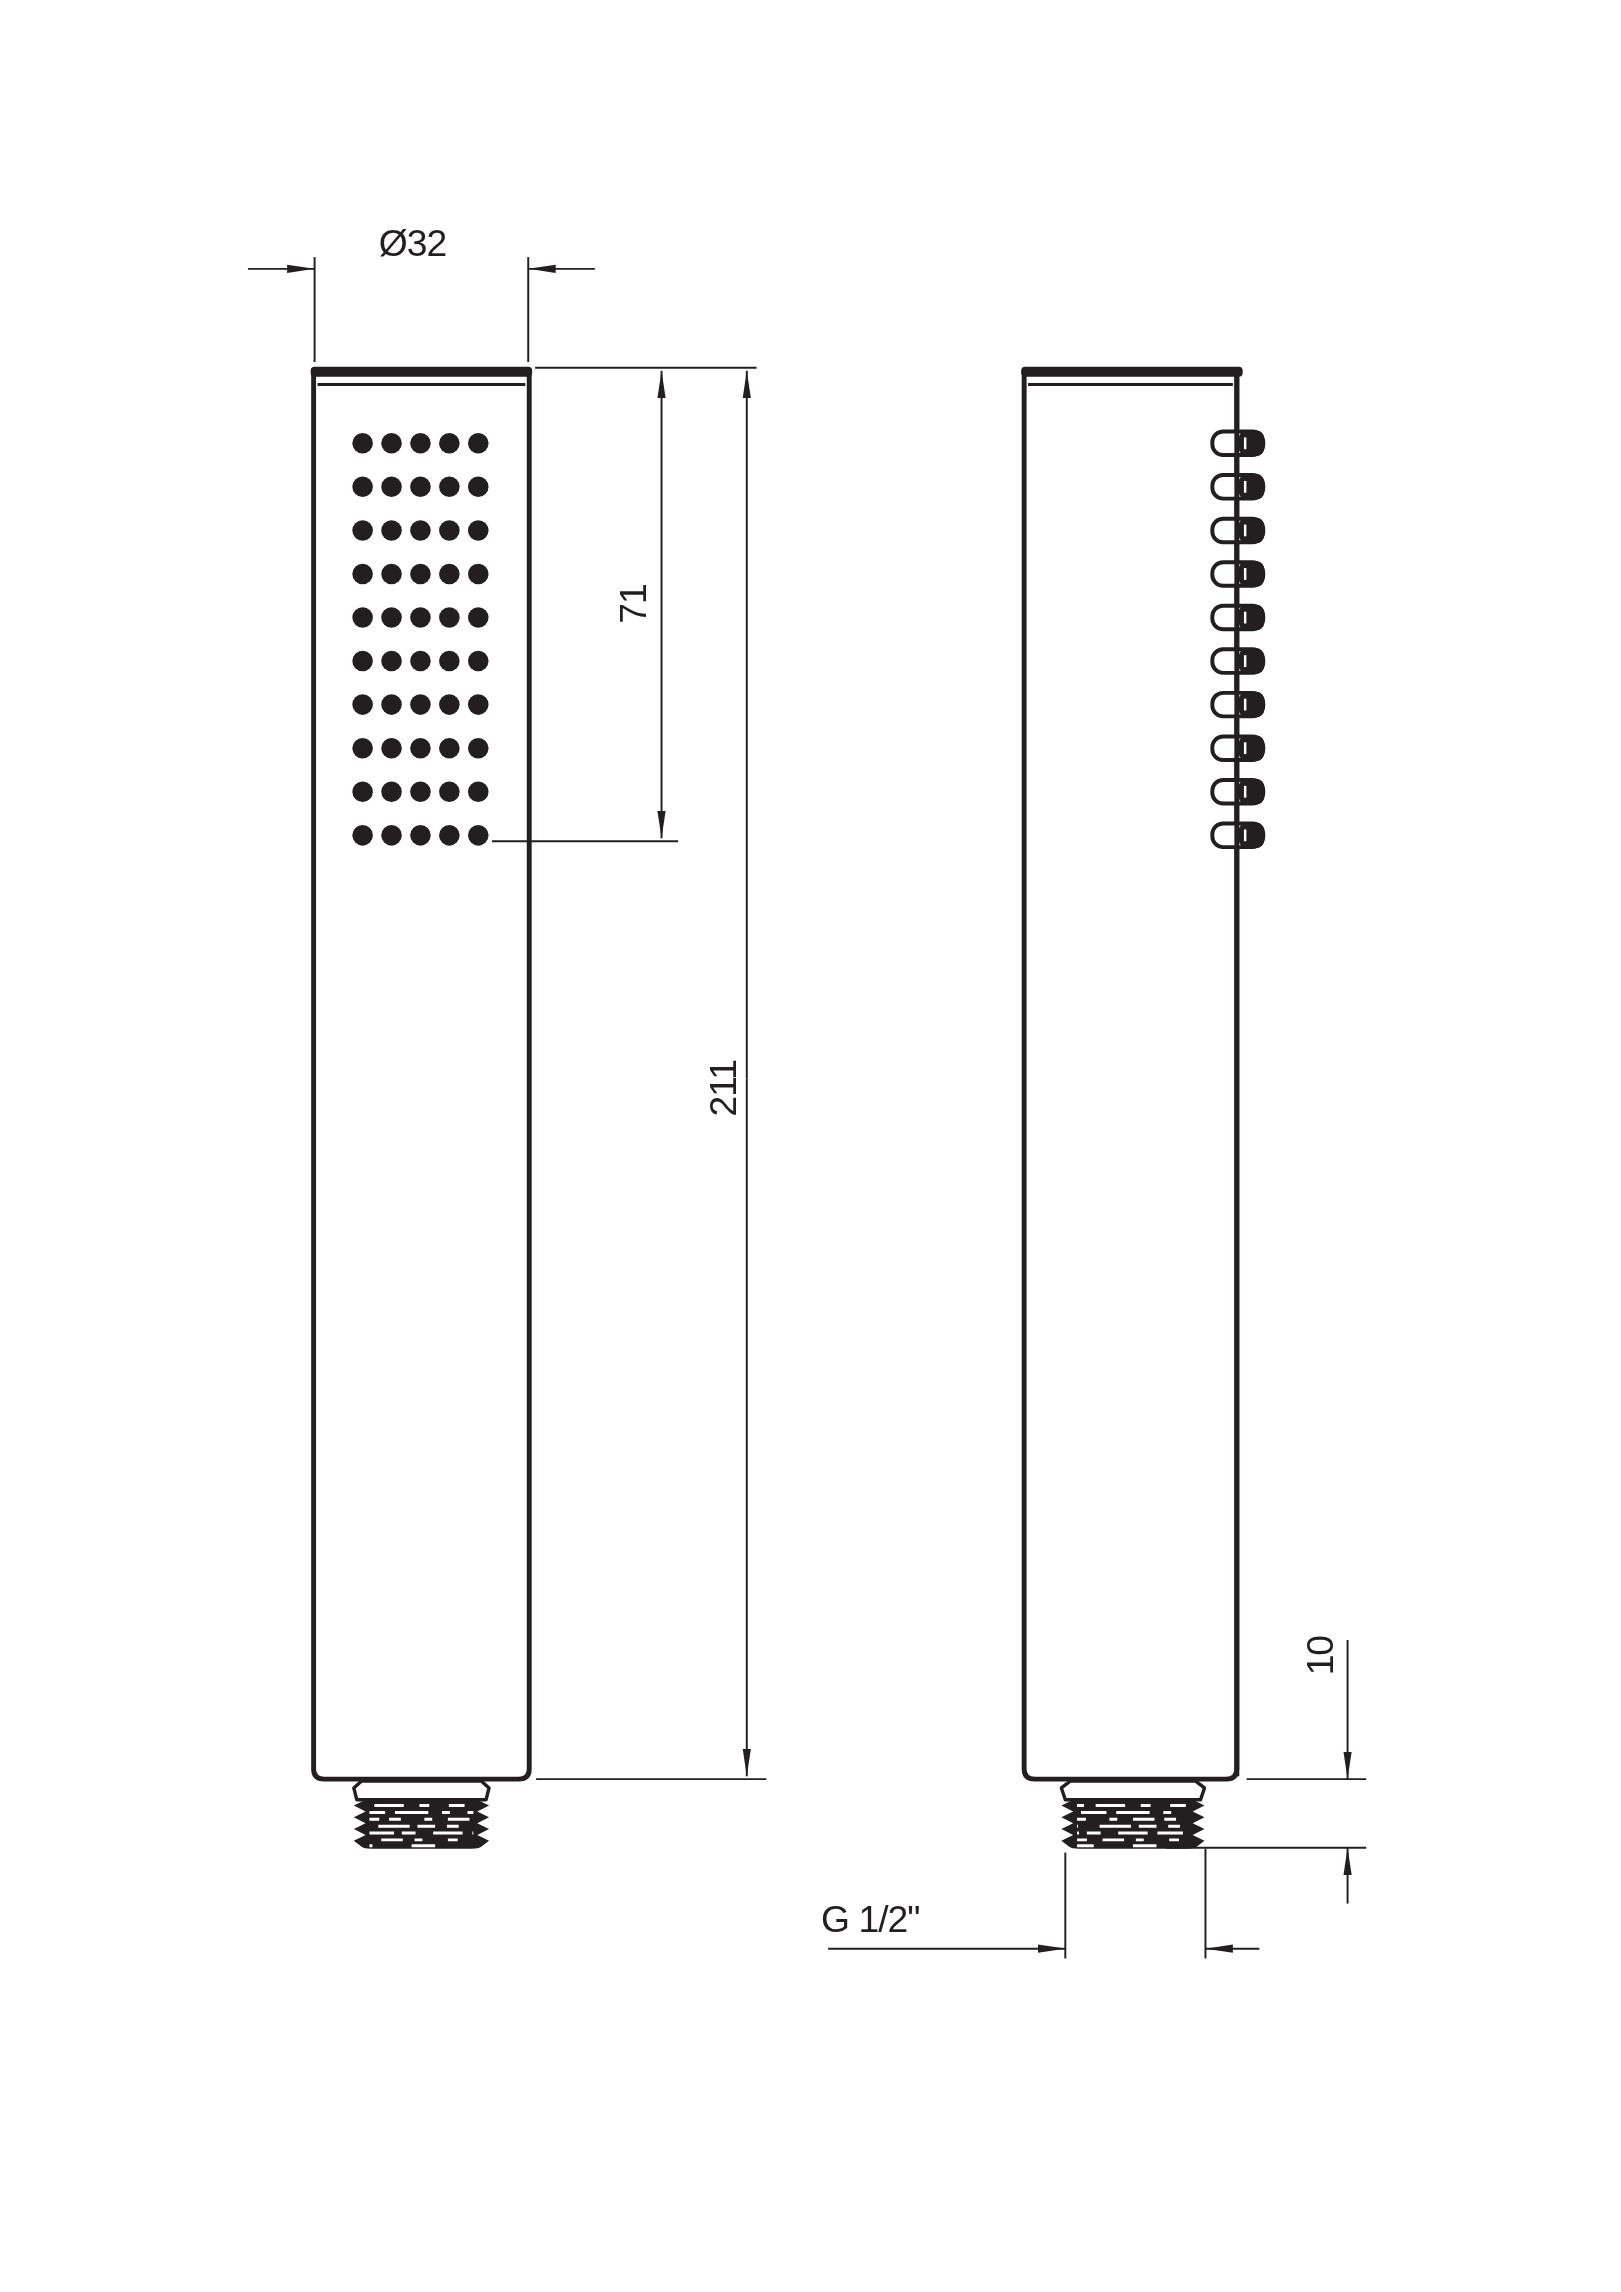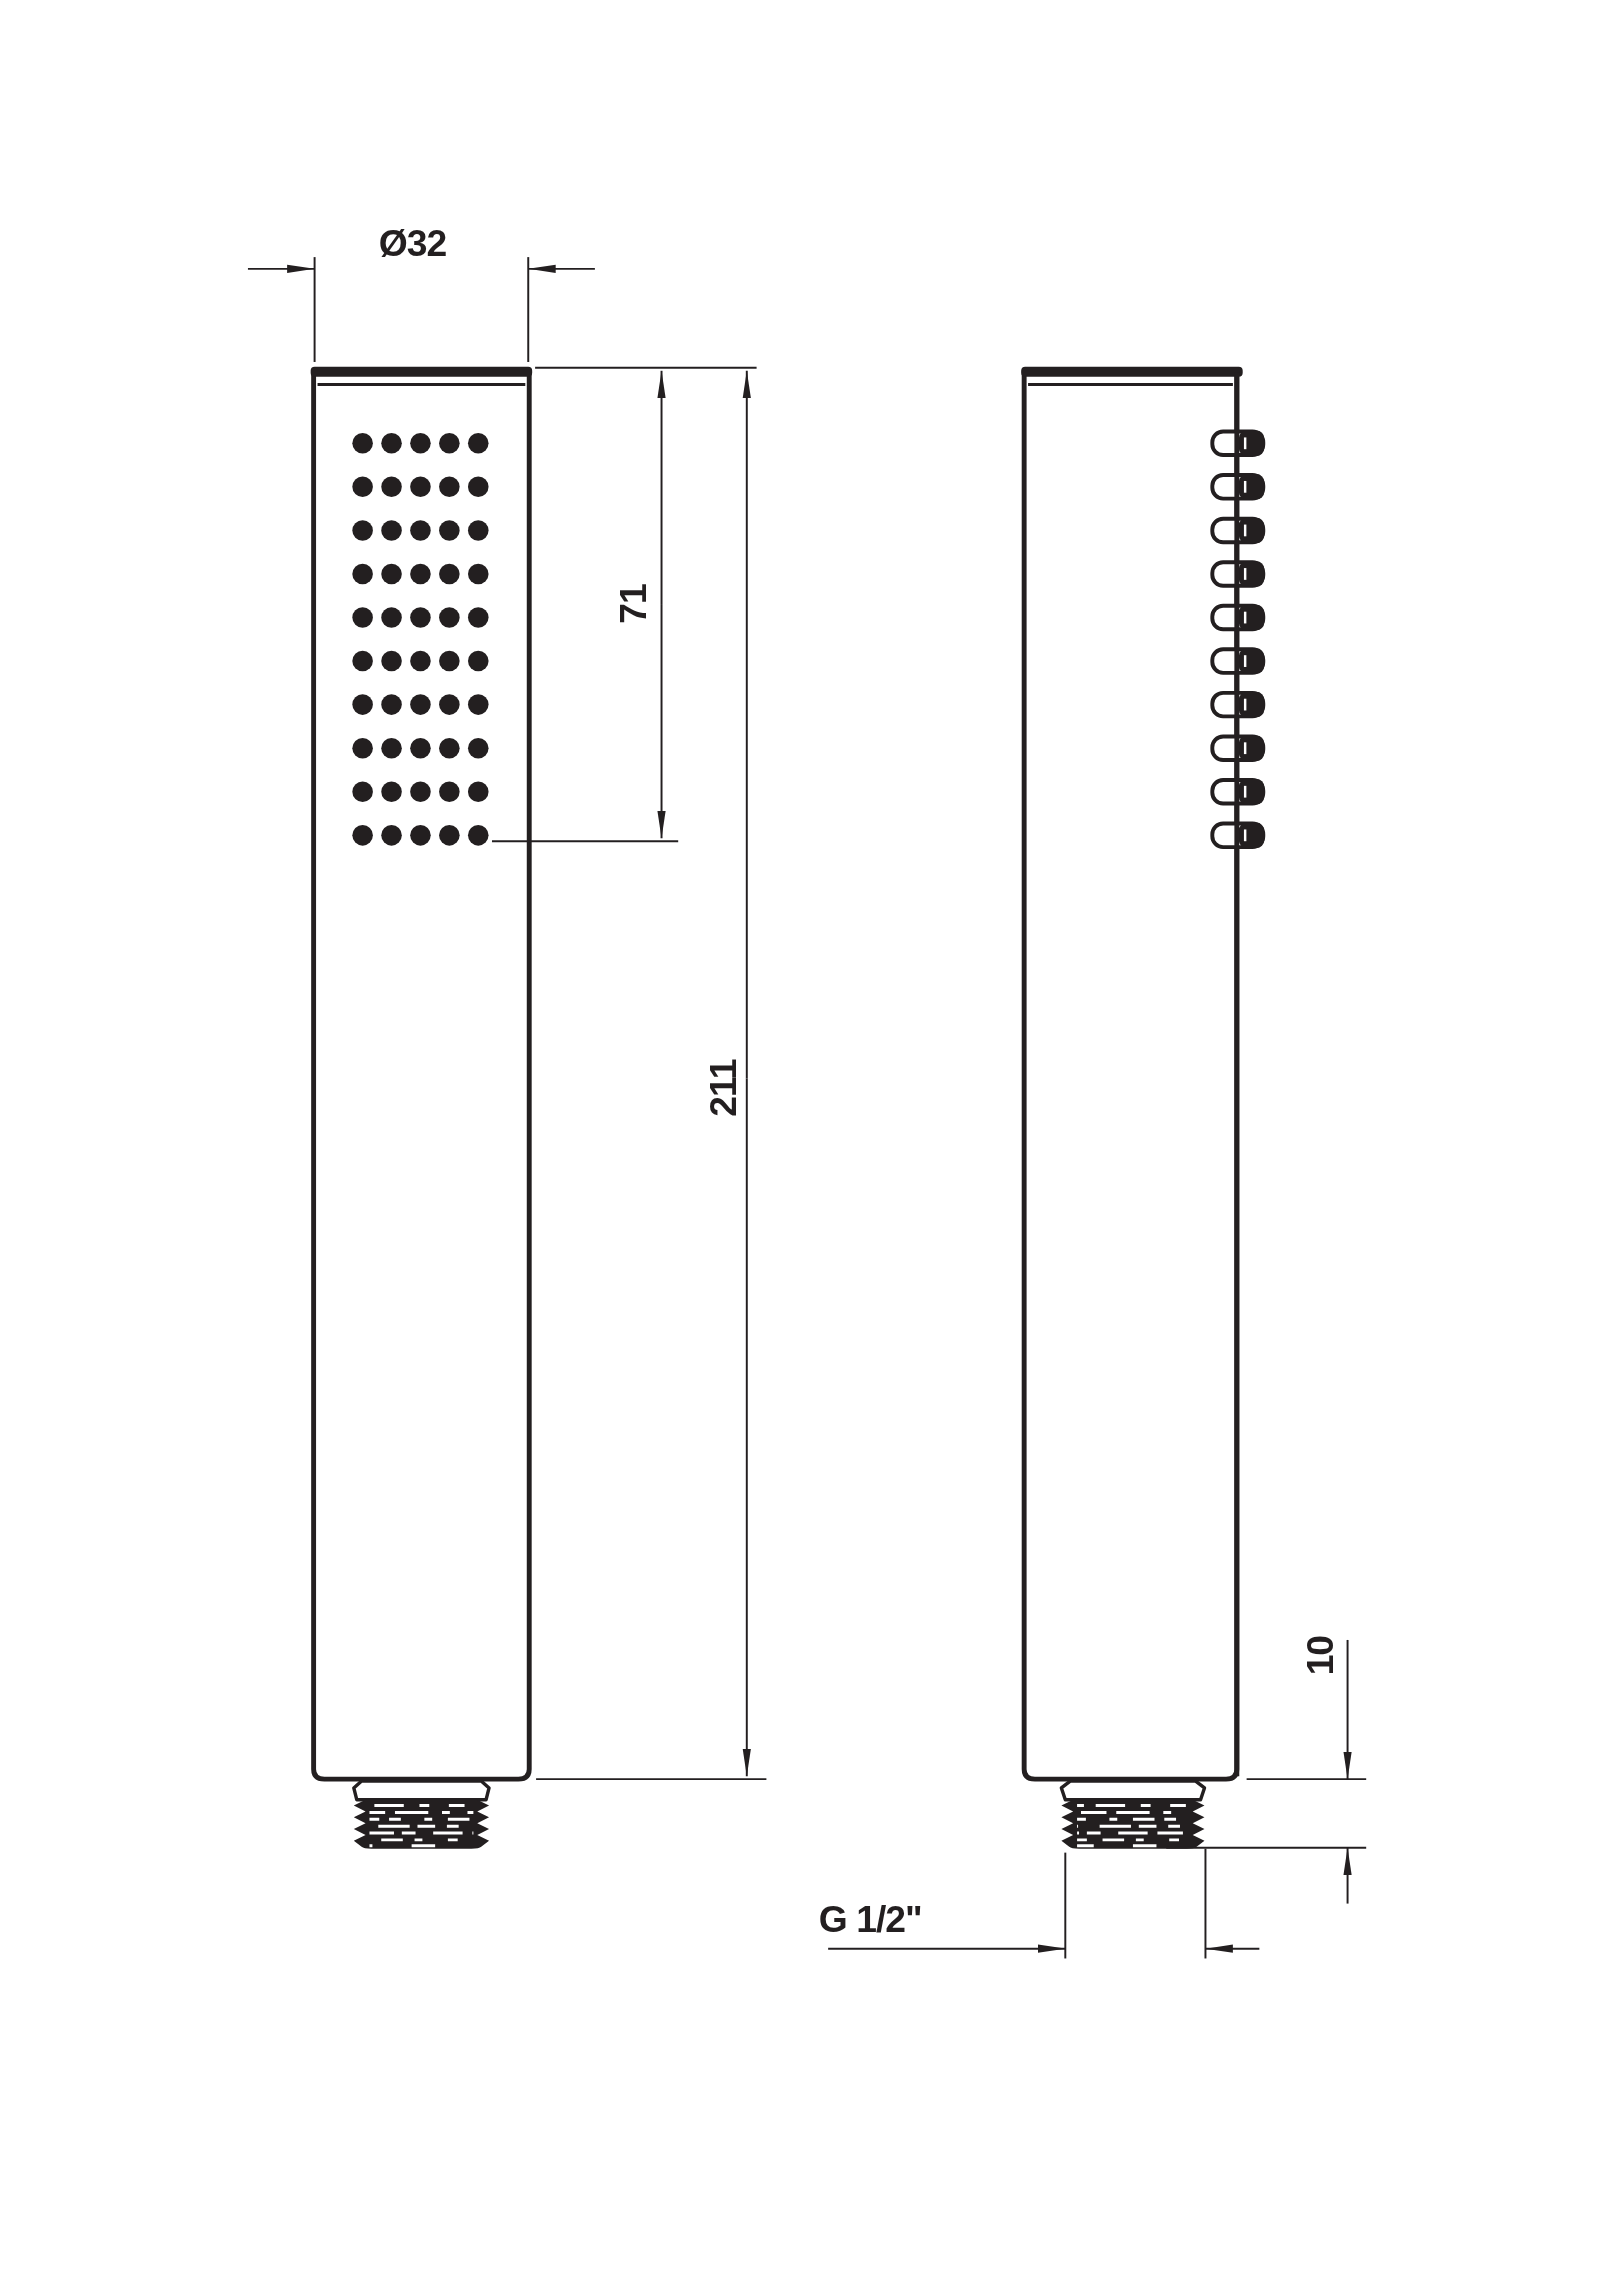--- a/index.html
+++ b/index.html
@@ -1,17 +1,17 @@
 <!DOCTYPE html>
 <html style="--ink: #231f20; --paper: #ffffff;"><head>
 <meta charset="utf-8">
 <style>
   :root { --ink:#231f20; --paper:#ffffff; }
   html,body{margin:0;padding:0;background:#fff;}
-  .page{position:relative;width:1621px;height:2293px;background:var(--paper);overflow:hidden;font-weight:bold;}
+  .page{position:relative;width:1621px;height:2293px;background:var(--paper);overflow:hidden;}
   svg{display:block;}
   .ink-fill{fill:var(--ink);stroke:none;}
   .paper-fill{fill:var(--paper);}
   .paper-stroke{stroke:var(--paper);}
   .stroke{stroke:var(--ink);}
   .nofill{fill:none;}
   .sw2{stroke-width:2;}
   .sw25{stroke-width:2.5;}
   .sw3{stroke-width:3;}
   .sw35{stroke-width:3.5;}

